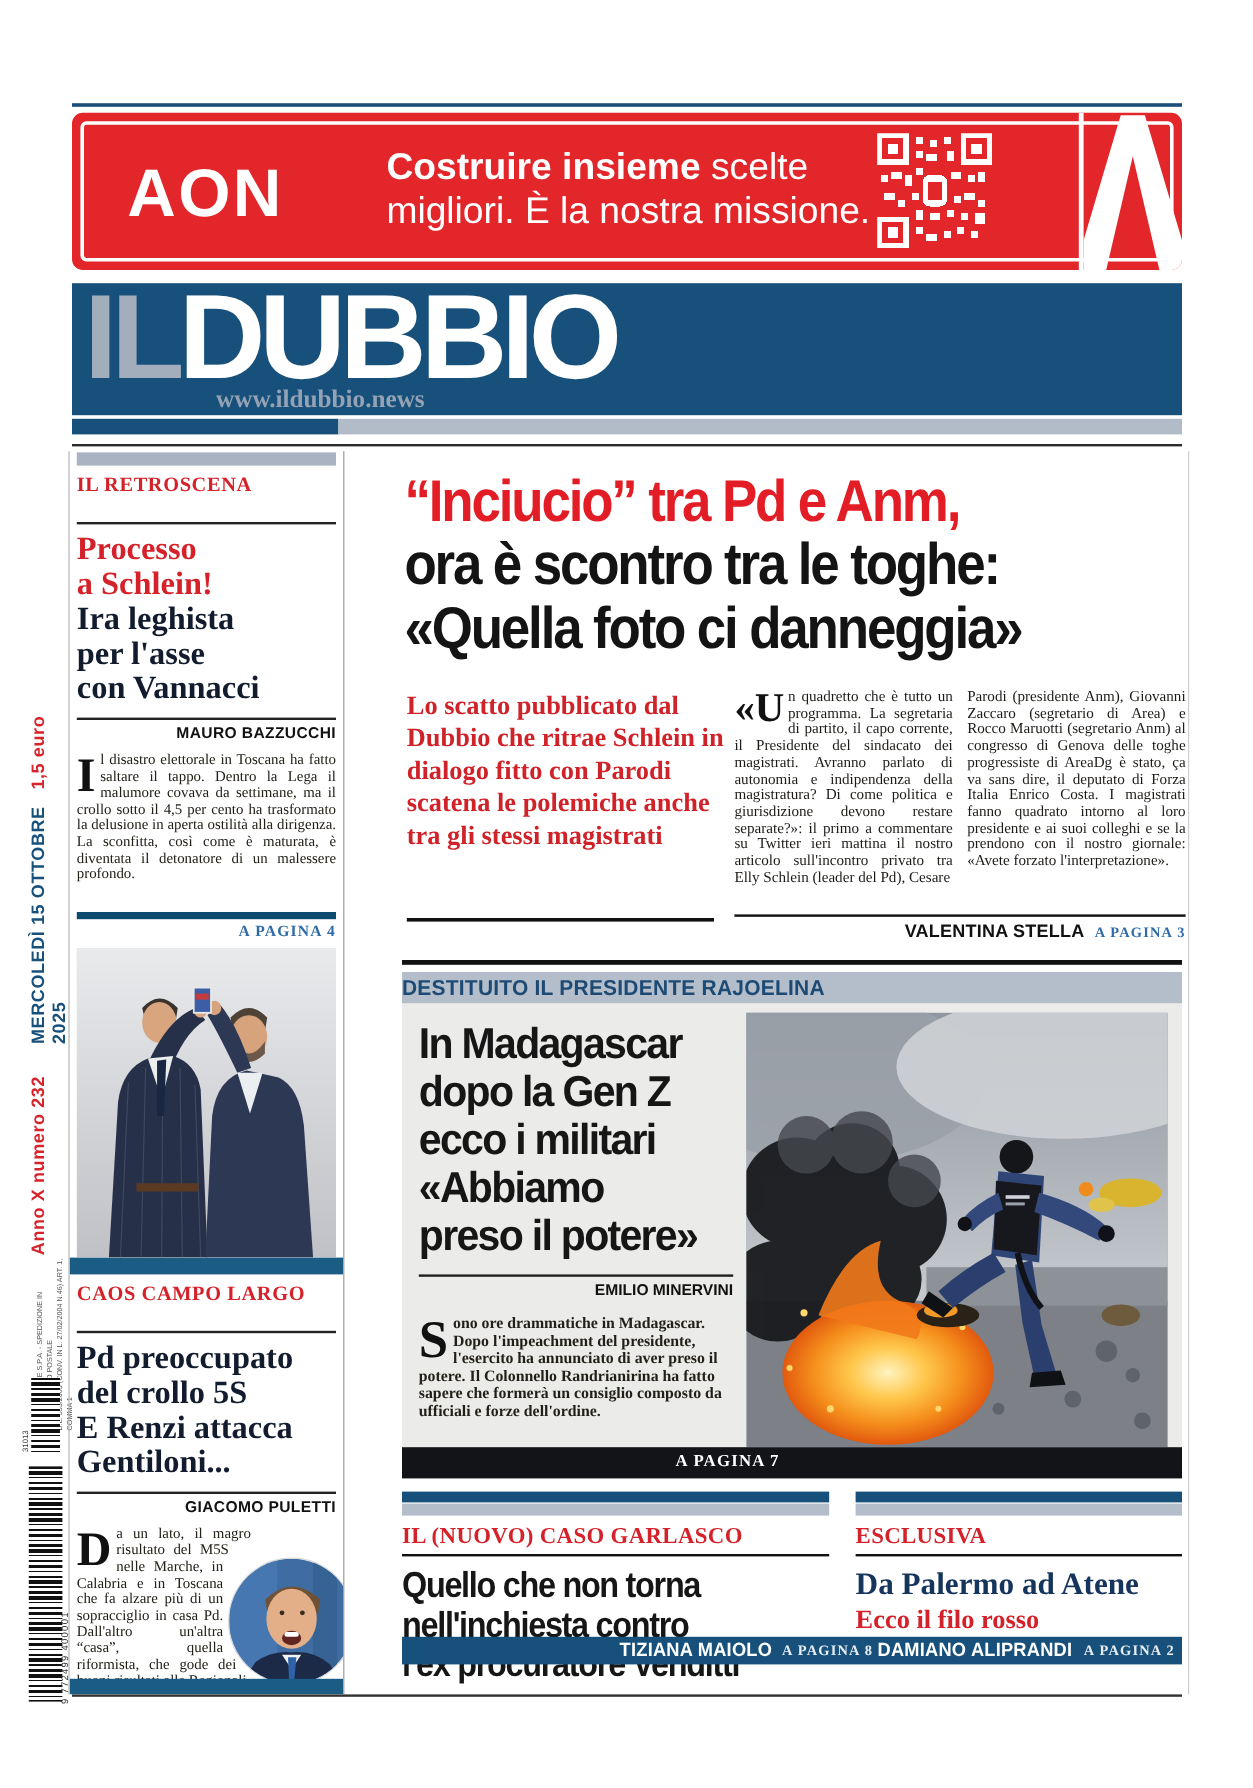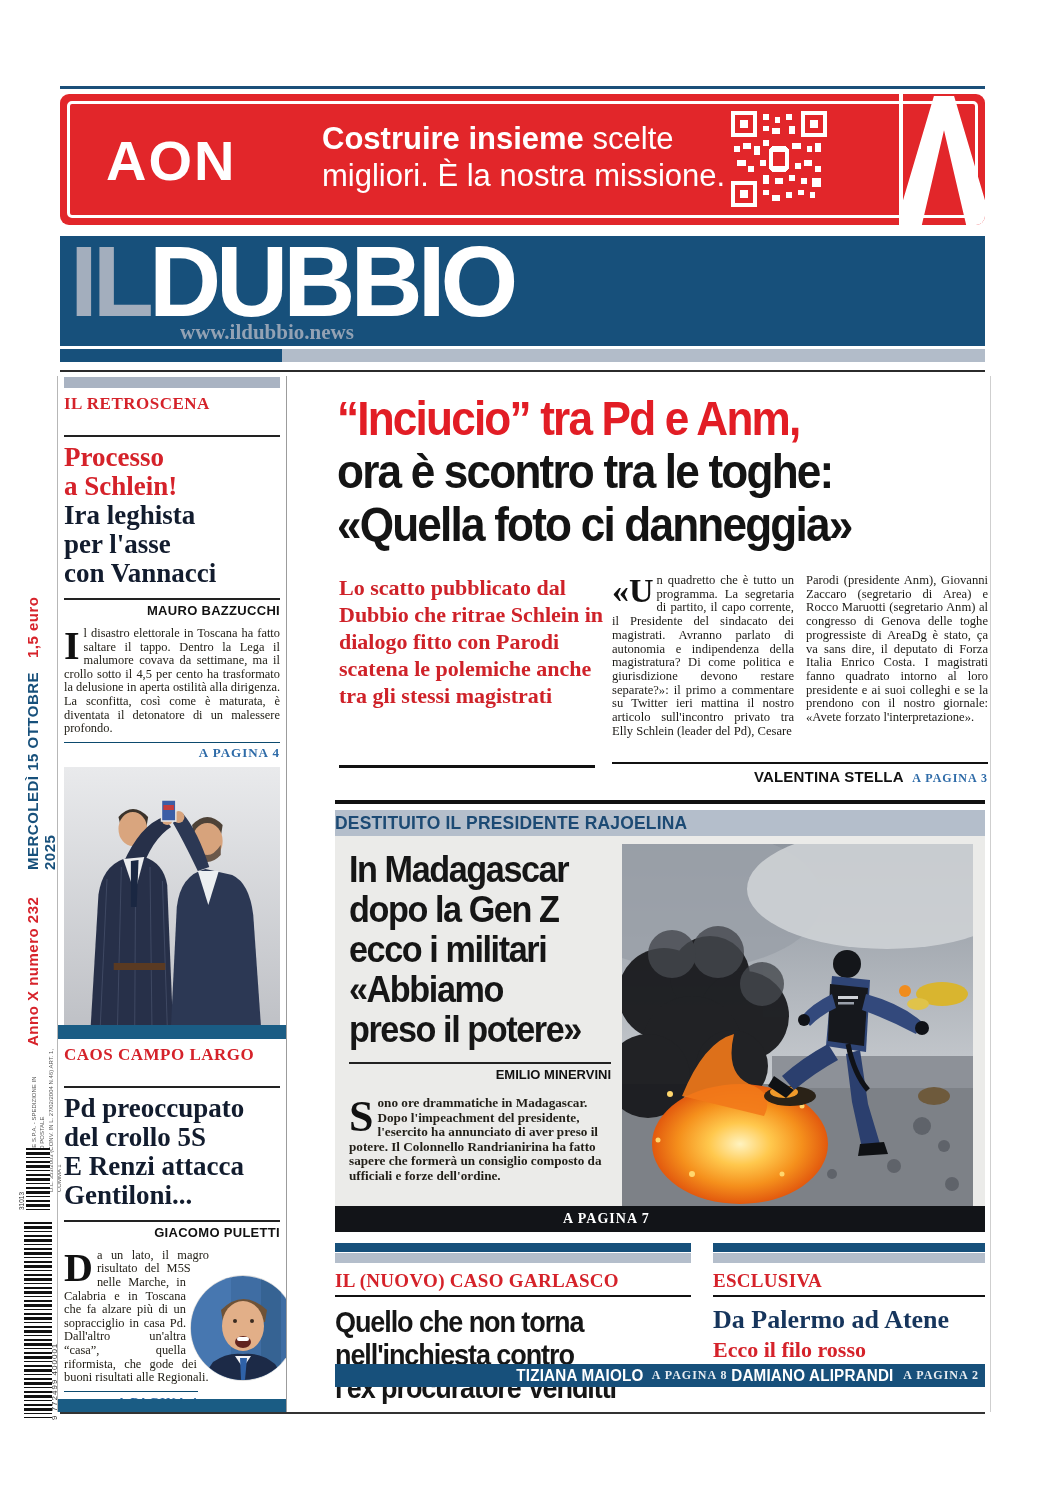--- a/index.html
+++ b/index.html
@@ -51,21 +51,21 @@
           border-bottom:2px solid #222;padding-bottom:21px;margin-bottom:6px;}
   .lhead-red,.lhead-navy{font-family:"Liberation Serif",serif;font-weight:bold;font-size:27px;line-height:29px;}
   .lhead-red{color:#d5222a;}
   .lhead-navy{color:#121c2e;}
   .byline{border-top:2px solid #222;margin-top:10px;padding-top:3px;text-align:right;
           font-size:13px;font-weight:bold;color:#111;letter-spacing:.3px;}
   .lbody{font-family:"Liberation Serif",serif;font-size:12.4px;line-height:13.6px;color:#232018;
          text-align:justify;margin-top:9px;hyphens:auto;}
   .dropcap{float:left;font-family:"Liberation Serif",serif;font-weight:bold;font-size:40px;line-height:32px;
            padding:3px 4px 0 0;color:#111;}
-  .pagelink{border-top:1px solid #0c4a6e;margin-top:6px;padding-top:2px;text-align:right;
+  .pagelink{border-top:6px solid #0c4a6e;margin-top:24px;padding-top:2px;text-align:right;
             font-family:"Liberation Serif",serif;font-weight:bold;font-size:13px;color:#2e6ba8;letter-spacing:1px;}
   .lphoto{margin-top:6px;height:258px;background:#d6d7da;}
   .lphoto svg{width:100%;height:100%;display:block;}
   .navybar{height:14px;background:#1a5c84;margin:0 -6px;}
   .leftcol .second{margin-top:6px;}
   .renzi-float{float:right;width:98px;height:104px;margin:26px -8px 0 4px;shape-outside:circle(50%);}
   .renzi-circ{width:104px;height:104px;border-radius:50%;overflow:hidden;border:1px solid #d9d9d9;}
   .pagelink.narrow{width:62%;}
   .leftcol-bottombar{position:absolute;left:0;right:0;bottom:0;height:13px;background:#1a5c84;}
 

